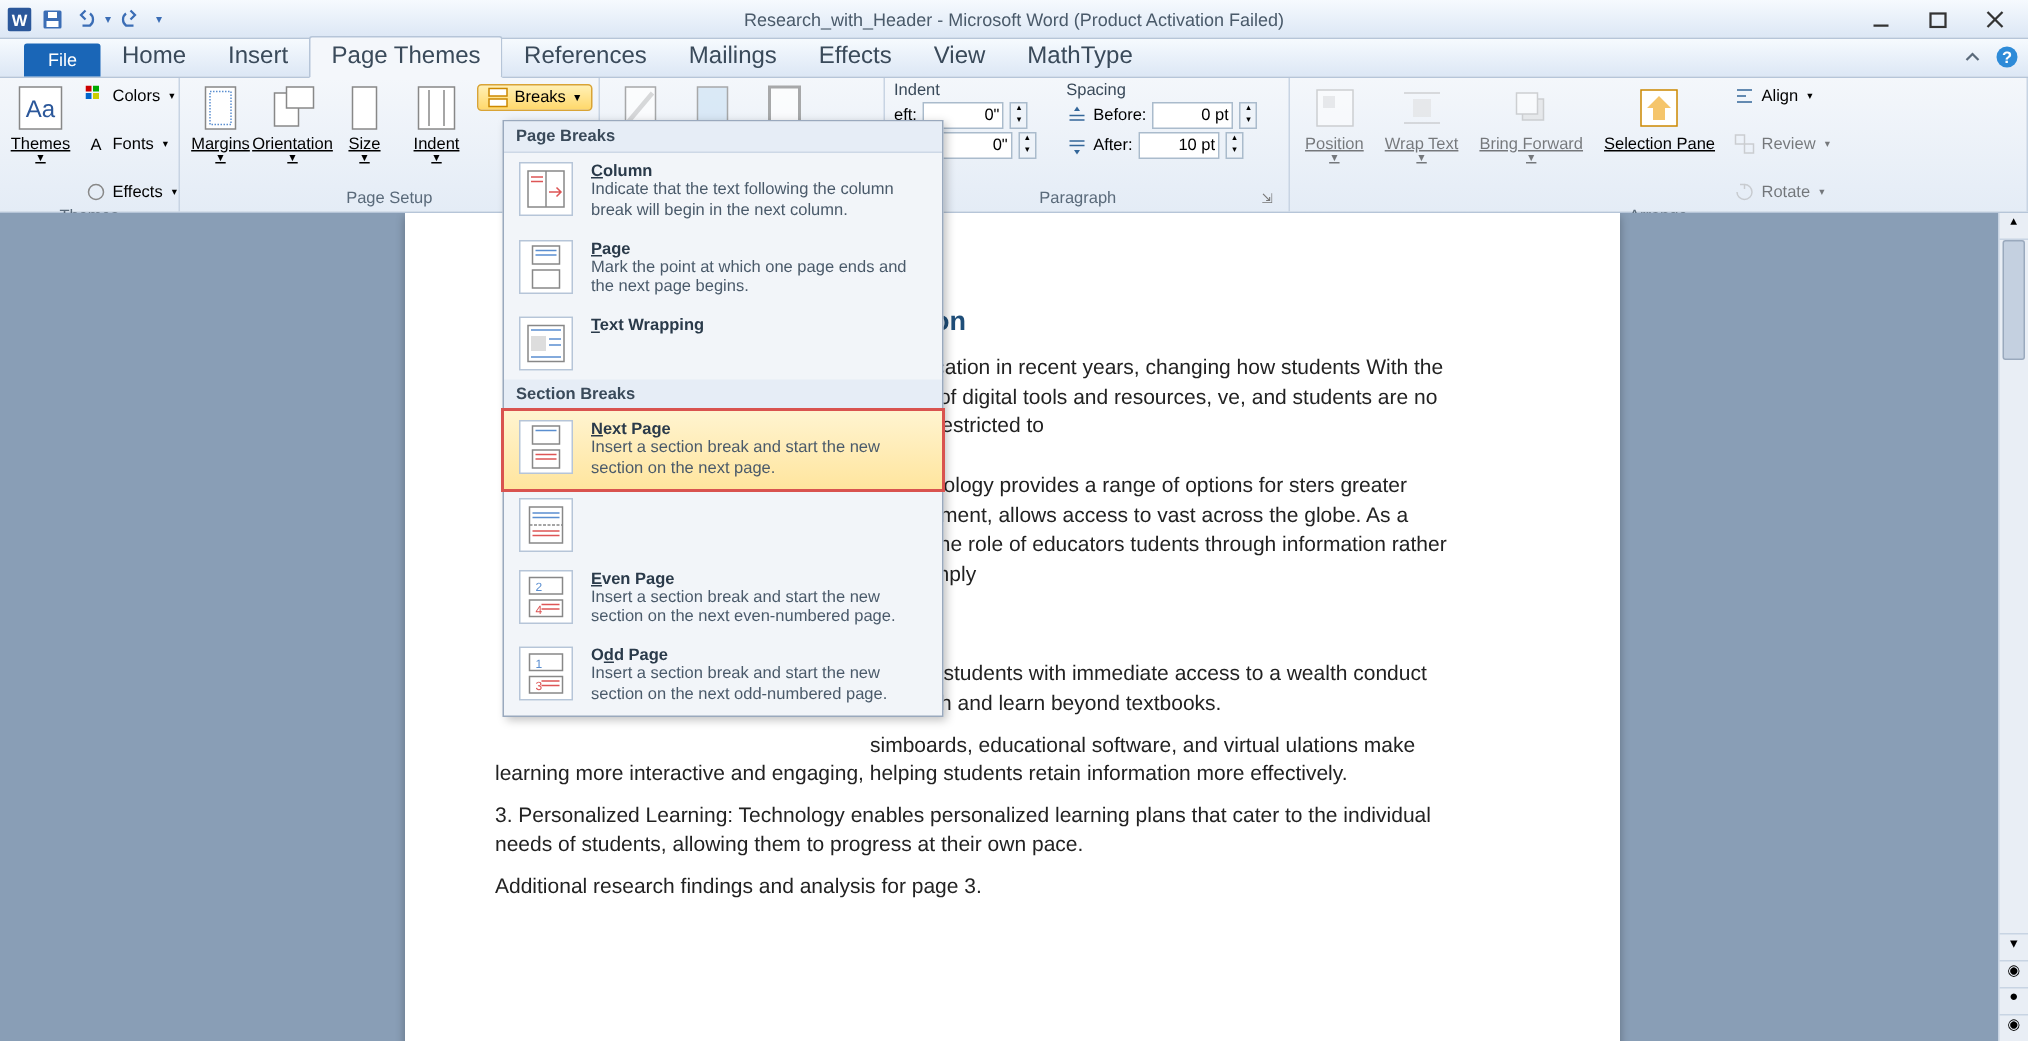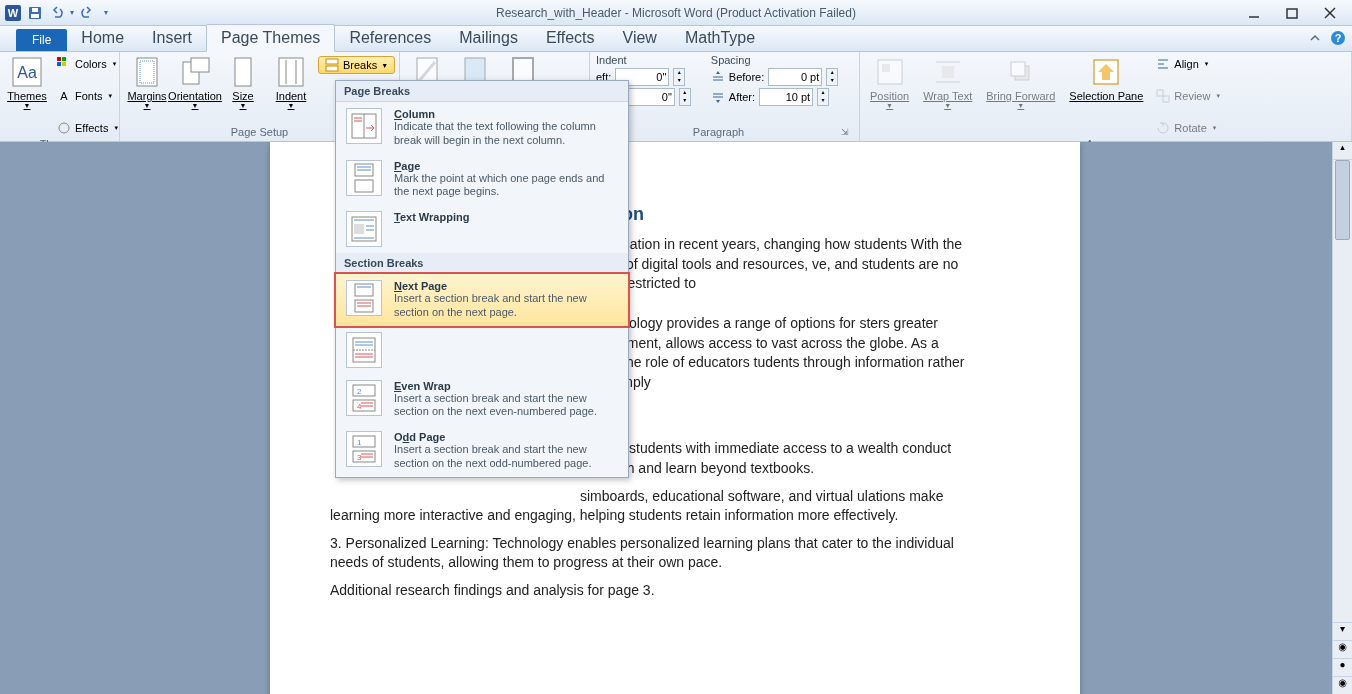--- a/index.html
+++ b/index.html
@@ -496,21 +496,21 @@
         <svg width="30" height="30">
           <rect x="4" y="2" width="22" height="11" fill="#fff" stroke="#888"></rect>
           <text x="8" y="11" font-size="8" fill="#5a8ed0">2</text>
           <rect x="4" y="17" width="22" height="11" fill="#fff" stroke="#888"></rect>
           <text x="8" y="26" font-size="8" fill="#d55">4</text>
           <line x1="12" y1="20" x2="24" y2="20" stroke="#d55"></line>
           <line x1="12" y1="23" x2="24" y2="23" stroke="#d55"></line>
         </svg>
       </div>
     <div class="menu-text">
-        <div class="menu-title"><u>E</u><span>ven Wrap</span></div>
+        <div class="menu-title"><u>E</u><span>ven Page</span></div>
         <div class="menu-desc">Insert a section break and start the new section on the next even-numbered page.</div>
       </div>
   </div>
   <div class="menu-item">
     <div class="menu-icon">
         <svg width="30" height="30">
           <rect x="4" y="2" width="22" height="11" fill="#fff" stroke="#888"></rect>
           <text x="8" y="11" font-size="8" fill="#5a8ed0">1</text>
           <rect x="4" y="17" width="22" height="11" fill="#fff" stroke="#888"></rect>
           <text x="8" y="26" font-size="8" fill="#d55">3</text>

